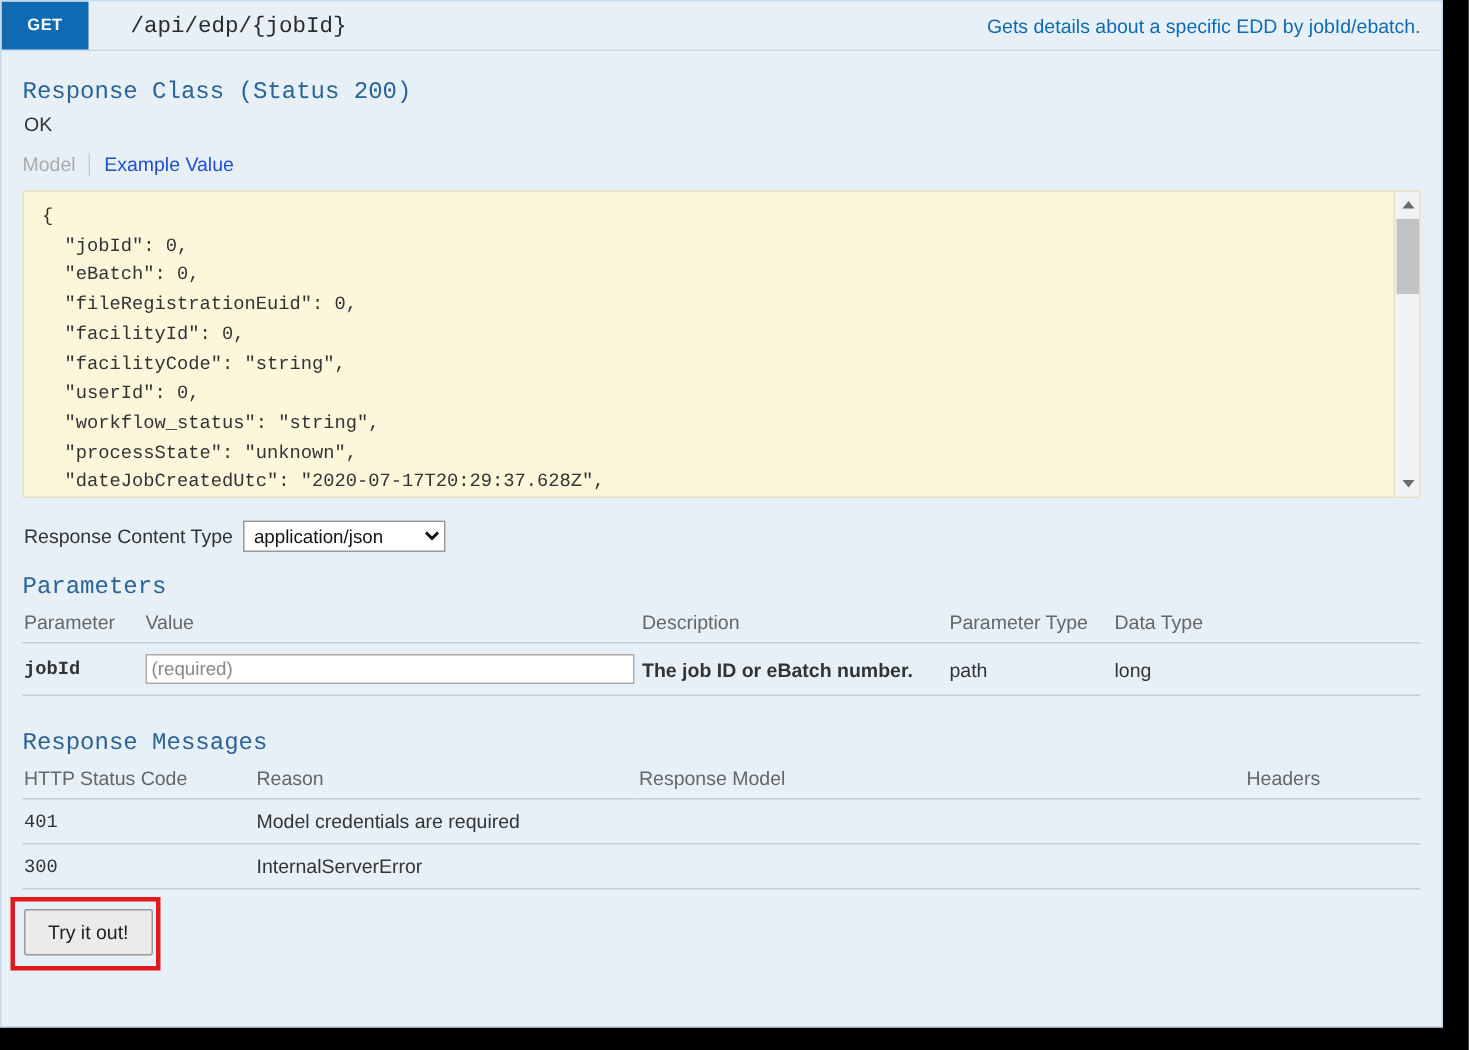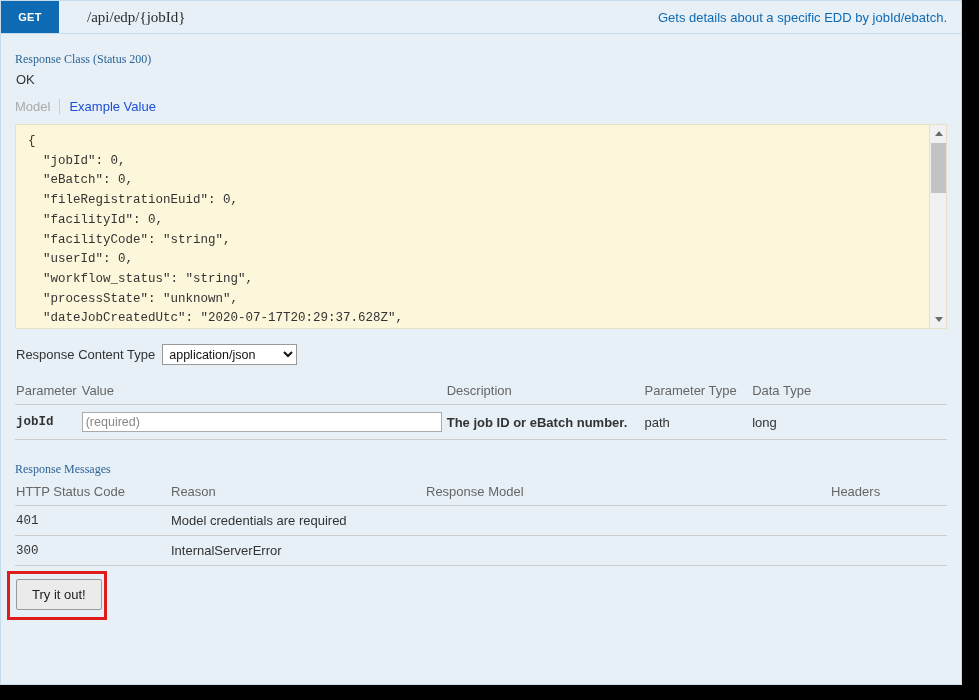--- a/index.html
+++ b/index.html
@@ -52,44 +52,44 @@
     letter-spacing: .3px;
     text-transform: uppercase;
   }
   .op-path {
     flex: 0 0 auto;
     padding-left: 16px;
     display: flex;
     align-items: center;
     font-size: 15px;
     color: #2b2b2b;
-    font-family: Liberation Serif, serif;
+    font-family: Liberation Mono, monospace;
   }
   .op-summary {
     margin-left: auto;
     padding-right: 14px;
     display: flex;
     align-items: center;
     font-size: 13px;
     color: #0f6ab4;
     cursor: pointer;
   }
 
   
   .op-body {
     padding: 14px 14px 0 14px;
     box-sizing: border-box;
   }
 
   h4.section-title {
     margin: 0 0 0 0;
-    font-size: 12px;
+    font-size: 16px;
     font-weight: normal;
     color: #2c6496;
-    font-family: Liberation Serif, serif;
+    font-family: Liberation Mono, monospace;
   }
   .resp-class-title {
     padding-top: 4px;
     padding-bottom: 2px;
   }
   .ok-line {
     font-size: 13px;
     color: #333333;
     padding: 3px 0 12px 1px;
   }
@@ -214,21 +214,21 @@
   }
   .params-title { padding-bottom: 3px; }
   .param-name {
     font-family: "Liberation Mono", monospace;
     font-weight: bold;
     font-size: 12.5px;
     color: #222222;
   }
   .param-desc { font-weight: bold; color: #222222; }
   input.param-input {
-    width: 360px;
+    width: 326px;
     height: 20px;
     font-family: "Liberation Sans", sans-serif;
     font-size: 12.5px;
     padding: 1px 3px;
     border: 1px solid #aaaaaa;
     background: #ffffff;
     color: #0f766e;
     box-sizing: border-box;
   }
   input.param-input::placeholder { color: #888888; opacity: 1; }
@@ -322,20 +322,21 @@
       </div>
     </div>
 
     <div class="content-type-row">
       <label>Response Content Type</label>
       <select class="ct-select">
         <option>application/json</option>
       </select>
     </div>
 
+    <h4 class="section-title params-title">Parameters</h4>
     <table class="sw-table">
       <thead>
         <tr>
           <th class="col-pname">Parameter</th>
           <th class="col-value">Value</th>
           <th class="col-desc">Description</th>
           <th class="col-ptype">Parameter Type</th>
           <th class="col-dtype">Data Type</th>
         </tr>
       </thead>

